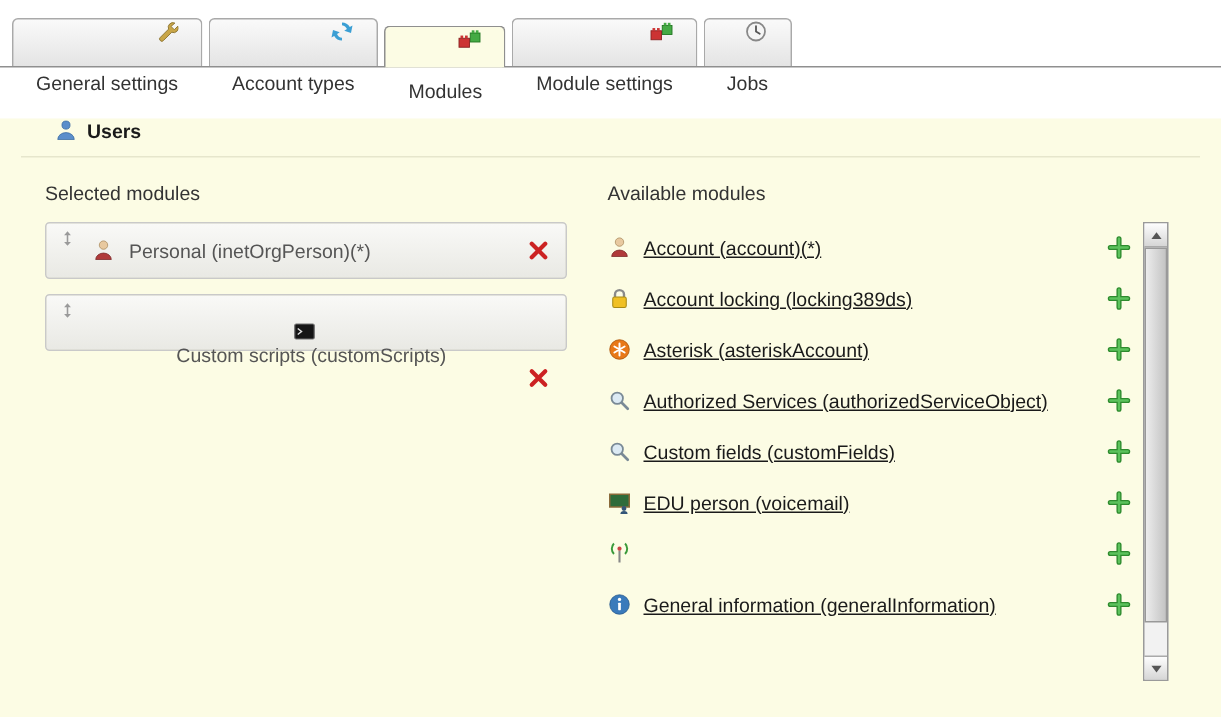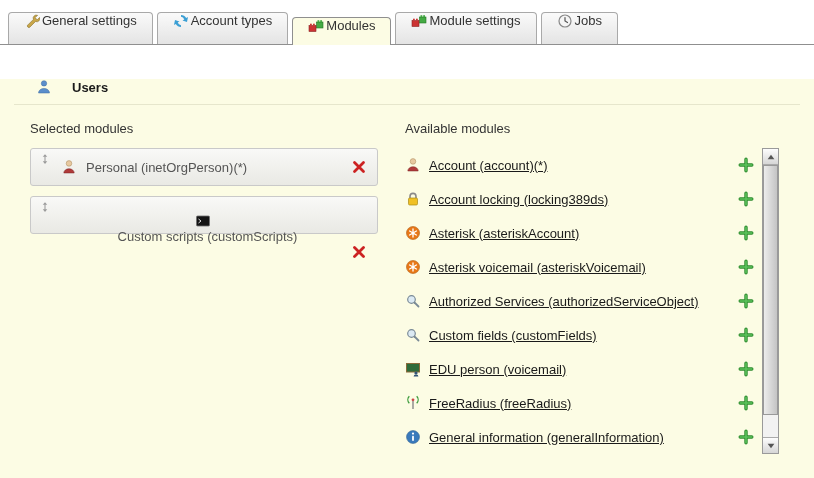--- a/index.html
+++ b/index.html
@@ -18,32 +18,33 @@
     height: 45px;
     display: flex;
     align-items: flex-end;
     padding-left: 8px;
     background: #ffffff;
     border-bottom: 1px solid #8f8f8f;
     position: relative;
   }
   .tab {
     display: flex;
-    align-items: flex-start;
-    gap: 2px;
+    align-items: flex-end;
+    gap: 19px;
     height: 32px;
     padding: 0 15px;
     margin-right: 4px;
     border: 1px solid #a9a9a9;
     border-bottom: none;
     border-radius: 4px 4px 0 0;
     background: linear-gradient(#fafafa, #e4e4e4);
     color: #333;
     cursor: pointer;
     white-space: nowrap;
+    flex-direction: column;
   }
   .tab.active {
     height: 28px;
     background: #fcfce4;
     border-color: #8f8f8f;
     margin-bottom: -1px;
     position: relative;
     z-index: 2;
   }
   .i16 { width: 16px; height: 16px; flex: none; }
@@ -52,21 +53,21 @@
   
   .panel {
     height: 426px;
     background: #fcfce4;
     border-bottom: 1px solid #d8d8d8;
     position: relative;
   }
   .section-head {
     display: flex;
     align-items: center;
-    gap: 20px;
+    gap: 6px;
     margin: 34px 0 0 36px;
     font-weight: bold;
     color: #1a1a1a;
   }
   .section-rule {
     height: 1px;
     background: #e6e6cc;
     margin: 9px 14px 0 14px;
   }
   .columns { display: flex; margin: 16px 0 0 30px; }
@@ -314,29 +315,20 @@
           <div class="avail-row">
             <svg class="i16">
                 <use href="#sym-asterisk"></use>
               </svg>
             <span class="avail-label">Asterisk (asteriskAccount)</span>
             <svg class="i16 add-btn">
                 <use href="#sym-add"></use>
               </svg>
           </div>
 
-          <div class="avail-row">
-            <svg class="i16">
-                <use href="#sym-asterisk"></use>
-              </svg>
-            <span class="avail-label">Asterisk voicemail (asteriskVoicemail)</span>
-            <svg class="i16 add-btn">
-                <use href="#sym-add"></use>
-              </svg>
-          </div>
 
           <div class="avail-row">
             <svg class="i16">
                 <use href="#sym-magnifier"></use>
               </svg>
             <span class="avail-label">Authorized Services (authorizedServiceObject)</span>
             <svg class="i16 add-btn">
                 <use href="#sym-add"></use>
               </svg>
           </div>
@@ -358,21 +350,20 @@
             <span class="avail-label">EDU person (voicemail)</span>
             <svg class="i16 add-btn">
                 <use href="#sym-add"></use>
               </svg>
           </div>
 
           <div class="avail-row">
             <svg class="i16">
                 <use href="#sym-radius"></use>
               </svg>
-            <span class="avail-label">FreeRadius (freeRadius)</span>
             <svg class="i16 add-btn">
                 <use href="#sym-add"></use>
               </svg>
           </div>
 
           <div class="avail-row">
             <svg class="i16">
                 <use href="#sym-info"></use>
               </svg>
             <span class="avail-label">General information (generalInformation)</span>

